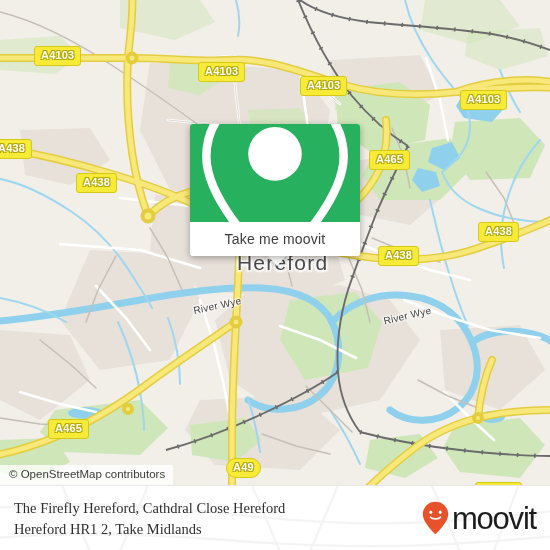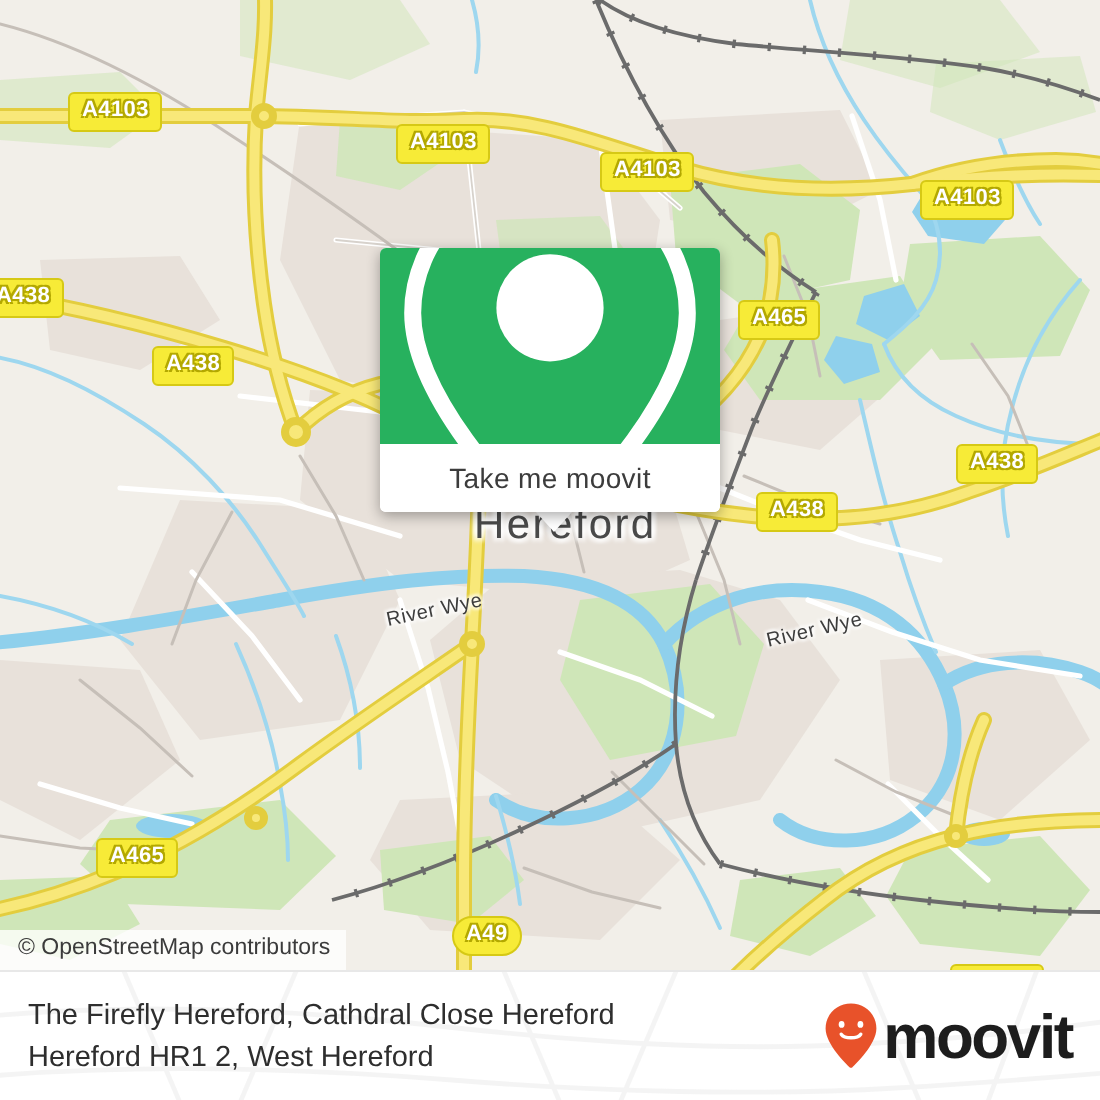--- a/index.html
+++ b/index.html
@@ -152,34 +152,34 @@
   #footer-text {
     position: absolute;
     left: 14px;
     top: 12px;
     width: 390px;
     color: #2e2e2e;
     font-size: 14.5px;
     line-height: 21px;
     z-index: 2;
   }
-  #footer-text div { white-space: nowrap; }
+  #footer-text div { white-space: nowrap; font-family: Liberation Serif, serif; }
   #moovit-logo {
     position: absolute;
     right: 14px;
     top: 15px;
     display: flex;
     align-items: center;
     gap: 3px;
     z-index: 2;
   }
   #moovit-logo .logo-word {
     color: #1d1d1d;
     font-size: 31px;
-    font-weight: bold;
+    font-weight: normal;
     letter-spacing: -1.2px;
     line-height: 31px;
   }
 </style>
 </head>
 <body>
 
 <div id="app">
 
   <div id="map">
@@ -424,21 +424,21 @@
         <path d="M340,-5 L308,70"></path>
         <path d="M430,-5 L462,70"></path>
         <path d="M520,-5 L492,70"></path>
         <path d="M-5,22 C60,16 140,18 210,26 C290,35 360,40 430,36 C490,33 530,28 558,24"></path>
         <path d="M-5,52 C70,46 150,48 226,54 C300,60 380,62 448,58 C500,55 534,52 558,50"></path>
       </g>
     </svg>
 
     <div id="footer-text">
       <div>The Firefly Hereford, Cathdral Close Hereford</div>
-      <div>Hereford HR1 2, West Hereford</div>
+      <div>Hereford HR1 2, Take Midlands</div>
     </div>
 
     <div id="moovit-logo">
       <svg width="27" height="34" viewBox="0 0 27 34">
         <path d="M13.5 0.8 C6.4 0.8 0.8 6.3 0.8 13.2 C0.8 21.2 11.6 31.4 12.9 32.7 C13.2 33.0 13.8 33.0 14.1 32.7 C15.4 31.4 26.2 21.2 26.2 13.2 C26.2 6.3 20.6 0.8 13.5 0.8 Z" fill="#e8522a"></path>
         <ellipse cx="8.8" cy="11.2" rx="1.45" ry="1.7" fill="#ffffff"></ellipse>
         <ellipse cx="18.2" cy="11.2" rx="1.45" ry="1.7" fill="#ffffff"></ellipse>
         <path d="M8.6 16.1 C10.2 18.5 16.8 18.5 18.4 16.1" fill="none" stroke="#ffffff" stroke-width="1.7" stroke-linecap="round"></path>
       </svg>
       <span class="logo-word">moovit</span>

